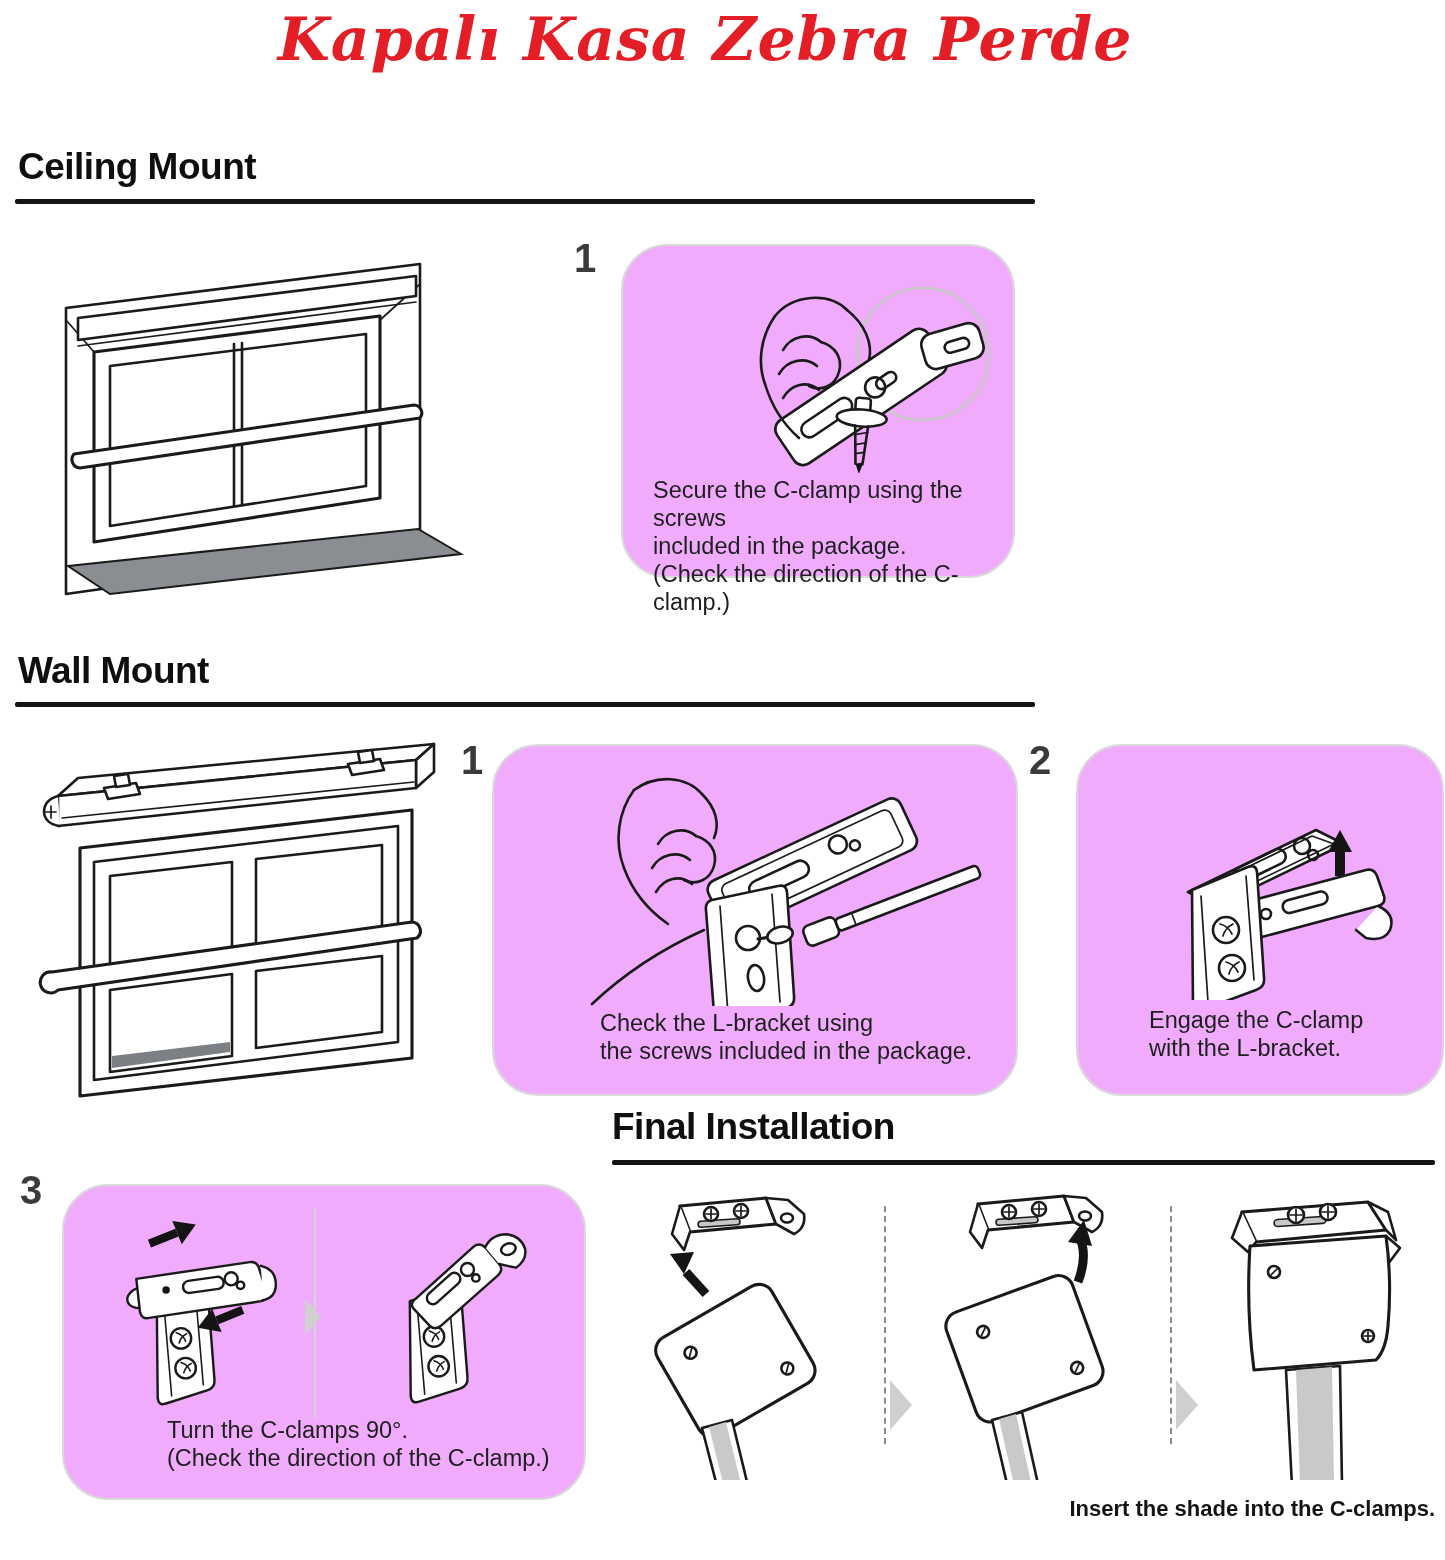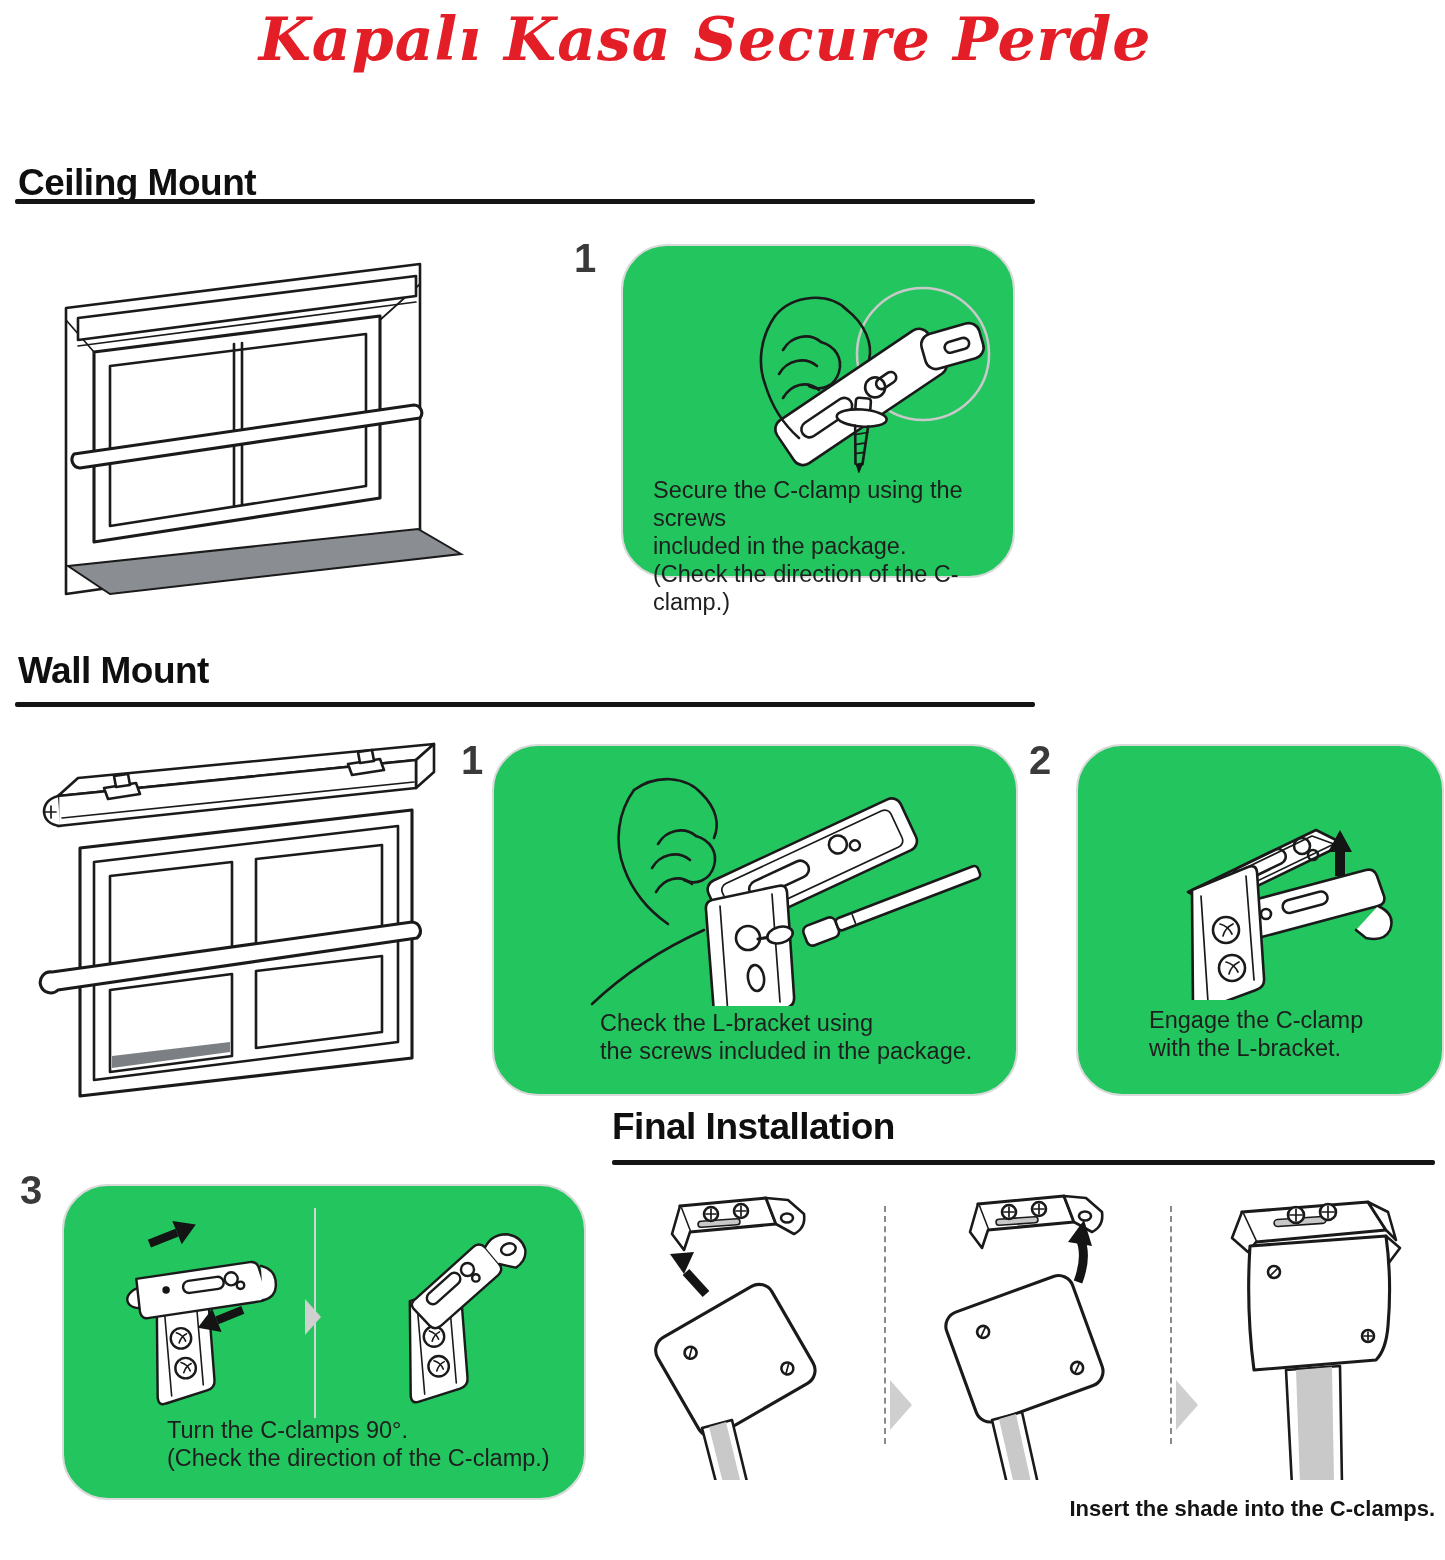--- a/index.html
+++ b/index.html
@@ -5,44 +5,44 @@
   html,body{margin:0;padding:0;background:#ffffff;}
   .page{position:relative;width:1445px;height:1560px;background:#fff;overflow:hidden;
         font-family:"Liberation Sans", sans-serif;color:#1a1a1a;}
   .abs{position:absolute;}
   .title-line{width:1410px;text-align:center;
       font-family:"DejaVu Serif", serif;font-style:italic;font-weight:600;
       font-size:60px;line-height:78px;color:#e41e26;letter-spacing:1px;}
   .h2{font-size:37px;font-weight:800;color:#0f0f0f;letter-spacing:-0.5px;}
   .rule{height:5px;background:#141414;border-radius:2px;}
   .stepnum{font-size:40px;font-weight:800;color:#3a3a3a;}
-  .box{border:2px solid #dadada;border-radius:46px;background:#22c55e;}
+  .box{border:2px solid #dadada;border-radius:46px;background:#f0abfc;}
   .cap{font-size:23.5px;line-height:28px;color:#1e1e1e;font-weight:500;}
   .cap span{display:block;}
   .final-cap{font-size:22px;font-weight:600;color:#141414;text-align:right;}
   .dash-sep{width:0;border-left:2px dashed #8a8a8a;}
   .divider{width:2px;background:#d4d4d4;}
   
   .s{stroke:#1a1a1a;fill:none;stroke-width:2.6;stroke-linecap:round;stroke-linejoin:round;}
   .f{fill:#ffffff;}
   .thin{stroke-width:1.7;}
   .thick{stroke-width:3.1;}
   .gray{fill:#8a8e93;}
   .fabric{fill:#c9c9c9;}
   .ink{fill:#141414;stroke:none;}
   .lt{stroke:#c9c9c9;}
 </style>
 </head>
 <body>
 
 <div class="page">
 
-  <div class="abs title-line" style="left:0;top:12;">Kapalı Kasa Secure Perde</div>
-
-  <div class="abs h2" style="left:18px;top:146px;margin-top:16px;">Ceiling Mount</div>
+  <div class="abs title-line" style="left:0;top:12;">Kapalı Kasa Zebra Perde</div>
+
+  <div class="abs h2" style="left:18px;top:146px;">Ceiling Mount</div>
   <div class="abs rule" style="left:15px;top:199px;width:1020px;"></div>
 
   <svg class="abs" style="left:28px;top:240px;" width="492" height="372" viewBox="0 0 492 372">
     <polygon class="s f" points="38,68 392,24 392,304 38,354"></polygon>
     <line class="s thin" x1="66" y1="112" x2="38" y2="80"></line>
     <line class="s thin" x1="352" y1="80" x2="392" y2="44"></line>
     <polygon class="gray" stroke="#1a1a1a" stroke-width="2" points="40,326 390,289 433,314 82,354"></polygon>
     <g>
       <polygon class="s f" points="50,78 388,36 388,56 50,100"></polygon>
       <line class="s thin" x1="50" y1="106" x2="388" y2="62"></line>

